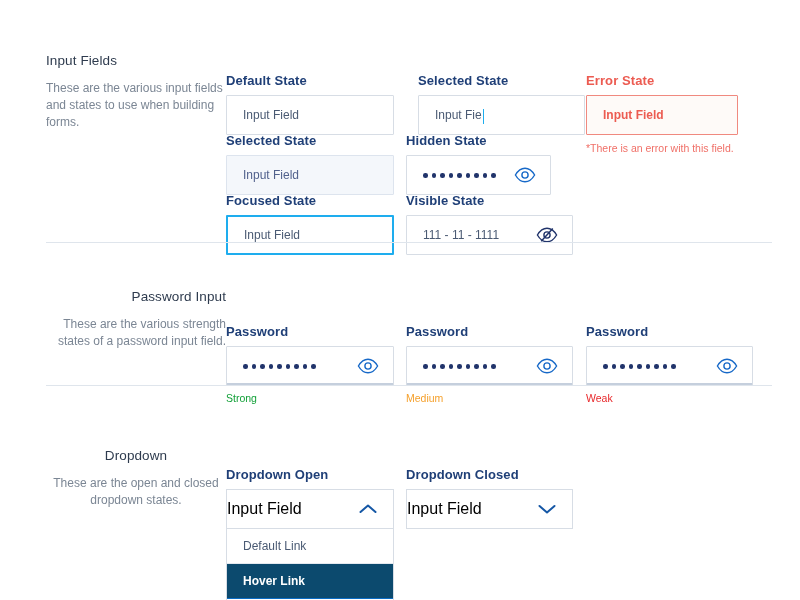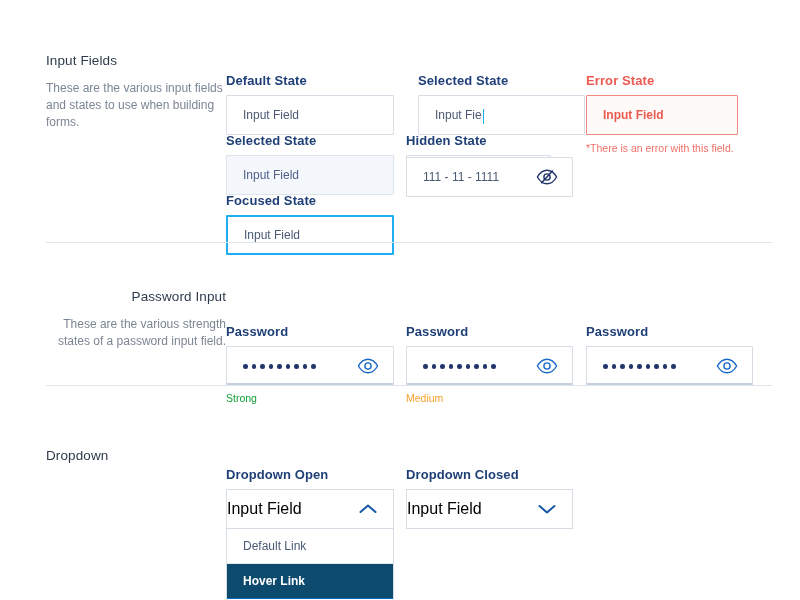--- a/index.html
+++ b/index.html
@@ -144,20 +144,21 @@
     </div>
 
     <div class="field" style="left:226px;top:157px;width:168px;">
       <div class="flabel">Focused State</div>
       <div class="box focused">
         <span class="txt">Input Field</span>
       </div>
     </div>
 
     <div class="field" style="left:406px;top:157px;width:167px;">
+      <div class="flabel">Visible State</div>
       <div class="box">
         <span class="txt">111 - 11 - 1111</span>
         <span class="slot">
           <svg width="22" height="18" viewBox="0 0 22 18">
             <path d="M1.4 9 C4.2 4.2 7.6 2.2 11 2.2 C14.4 2.2 17.8 4.2 20.6 9 C17.8 13.8 14.4 15.8 11 15.8 C7.6 15.8 4.2 13.8 1.4 9 Z" fill="none" stroke="#21346b" stroke-width="1.4"></path>
             <circle cx="11" cy="9" r="3.1" fill="none" stroke="#21346b" stroke-width="1.4"></circle>
             <line x1="5.2" y1="15.2" x2="16.8" y2="2.6" stroke="#21346b" stroke-width="1.5"></line>
           </svg>
         </span>
       </div>
@@ -245,30 +246,32 @@
         <span class="slot">
           <svg width="22" height="16" viewBox="0 0 22 16">
             <path d="M1.4 8 C4.2 3.2 7.6 1.2 11 1.2 C14.4 1.2 17.8 3.2 20.6 8 C17.8 12.8 14.4 14.8 11 14.8 C7.6 14.8 4.2 12.8 1.4 8 Z" fill="none" stroke="#1769c8" stroke-width="1.4"></path>
             <circle cx="11" cy="8" r="3.1" fill="none" stroke="#1769c8" stroke-width="1.4"></circle>
           </svg>
         </span>
         <span class="strength">
           <span class="fill" style="width: 33%; background: rgb(232, 40, 43);"></span>
         </span>
       </div>
+      <div class="slabel" style="color: rgb(232, 40, 43);">Weak</div>
     </div>
 
   </div>
 
   <div class="divider" style="top:385px;"></div>
 
   <div class="section">
 
-    <div class="desc-col" style="top:432px;">
+    <div class="desc-col" style="top:432px;text-align:center;">
       <p class="sec-title">Dropdown</p>
+      <p class="sec-body">These are the open and closed dropdown states.</p>
     </div>
 
     <div class="field" style="left:226px;top:431px;width:168px;">
       <div class="flabel">Dropdown Open</div>
       <div class="dd-head">
         <span class="txt">Input Field</span>
         <span class="slot">
           <svg width="20" height="12" viewBox="0 0 20 12">
             <polyline points="2.5,9 10,2.5 17.5,9" fill="none" stroke="#1557a5" stroke-width="2" stroke-linecap="round" stroke-linejoin="round"></polyline>
           </svg>

